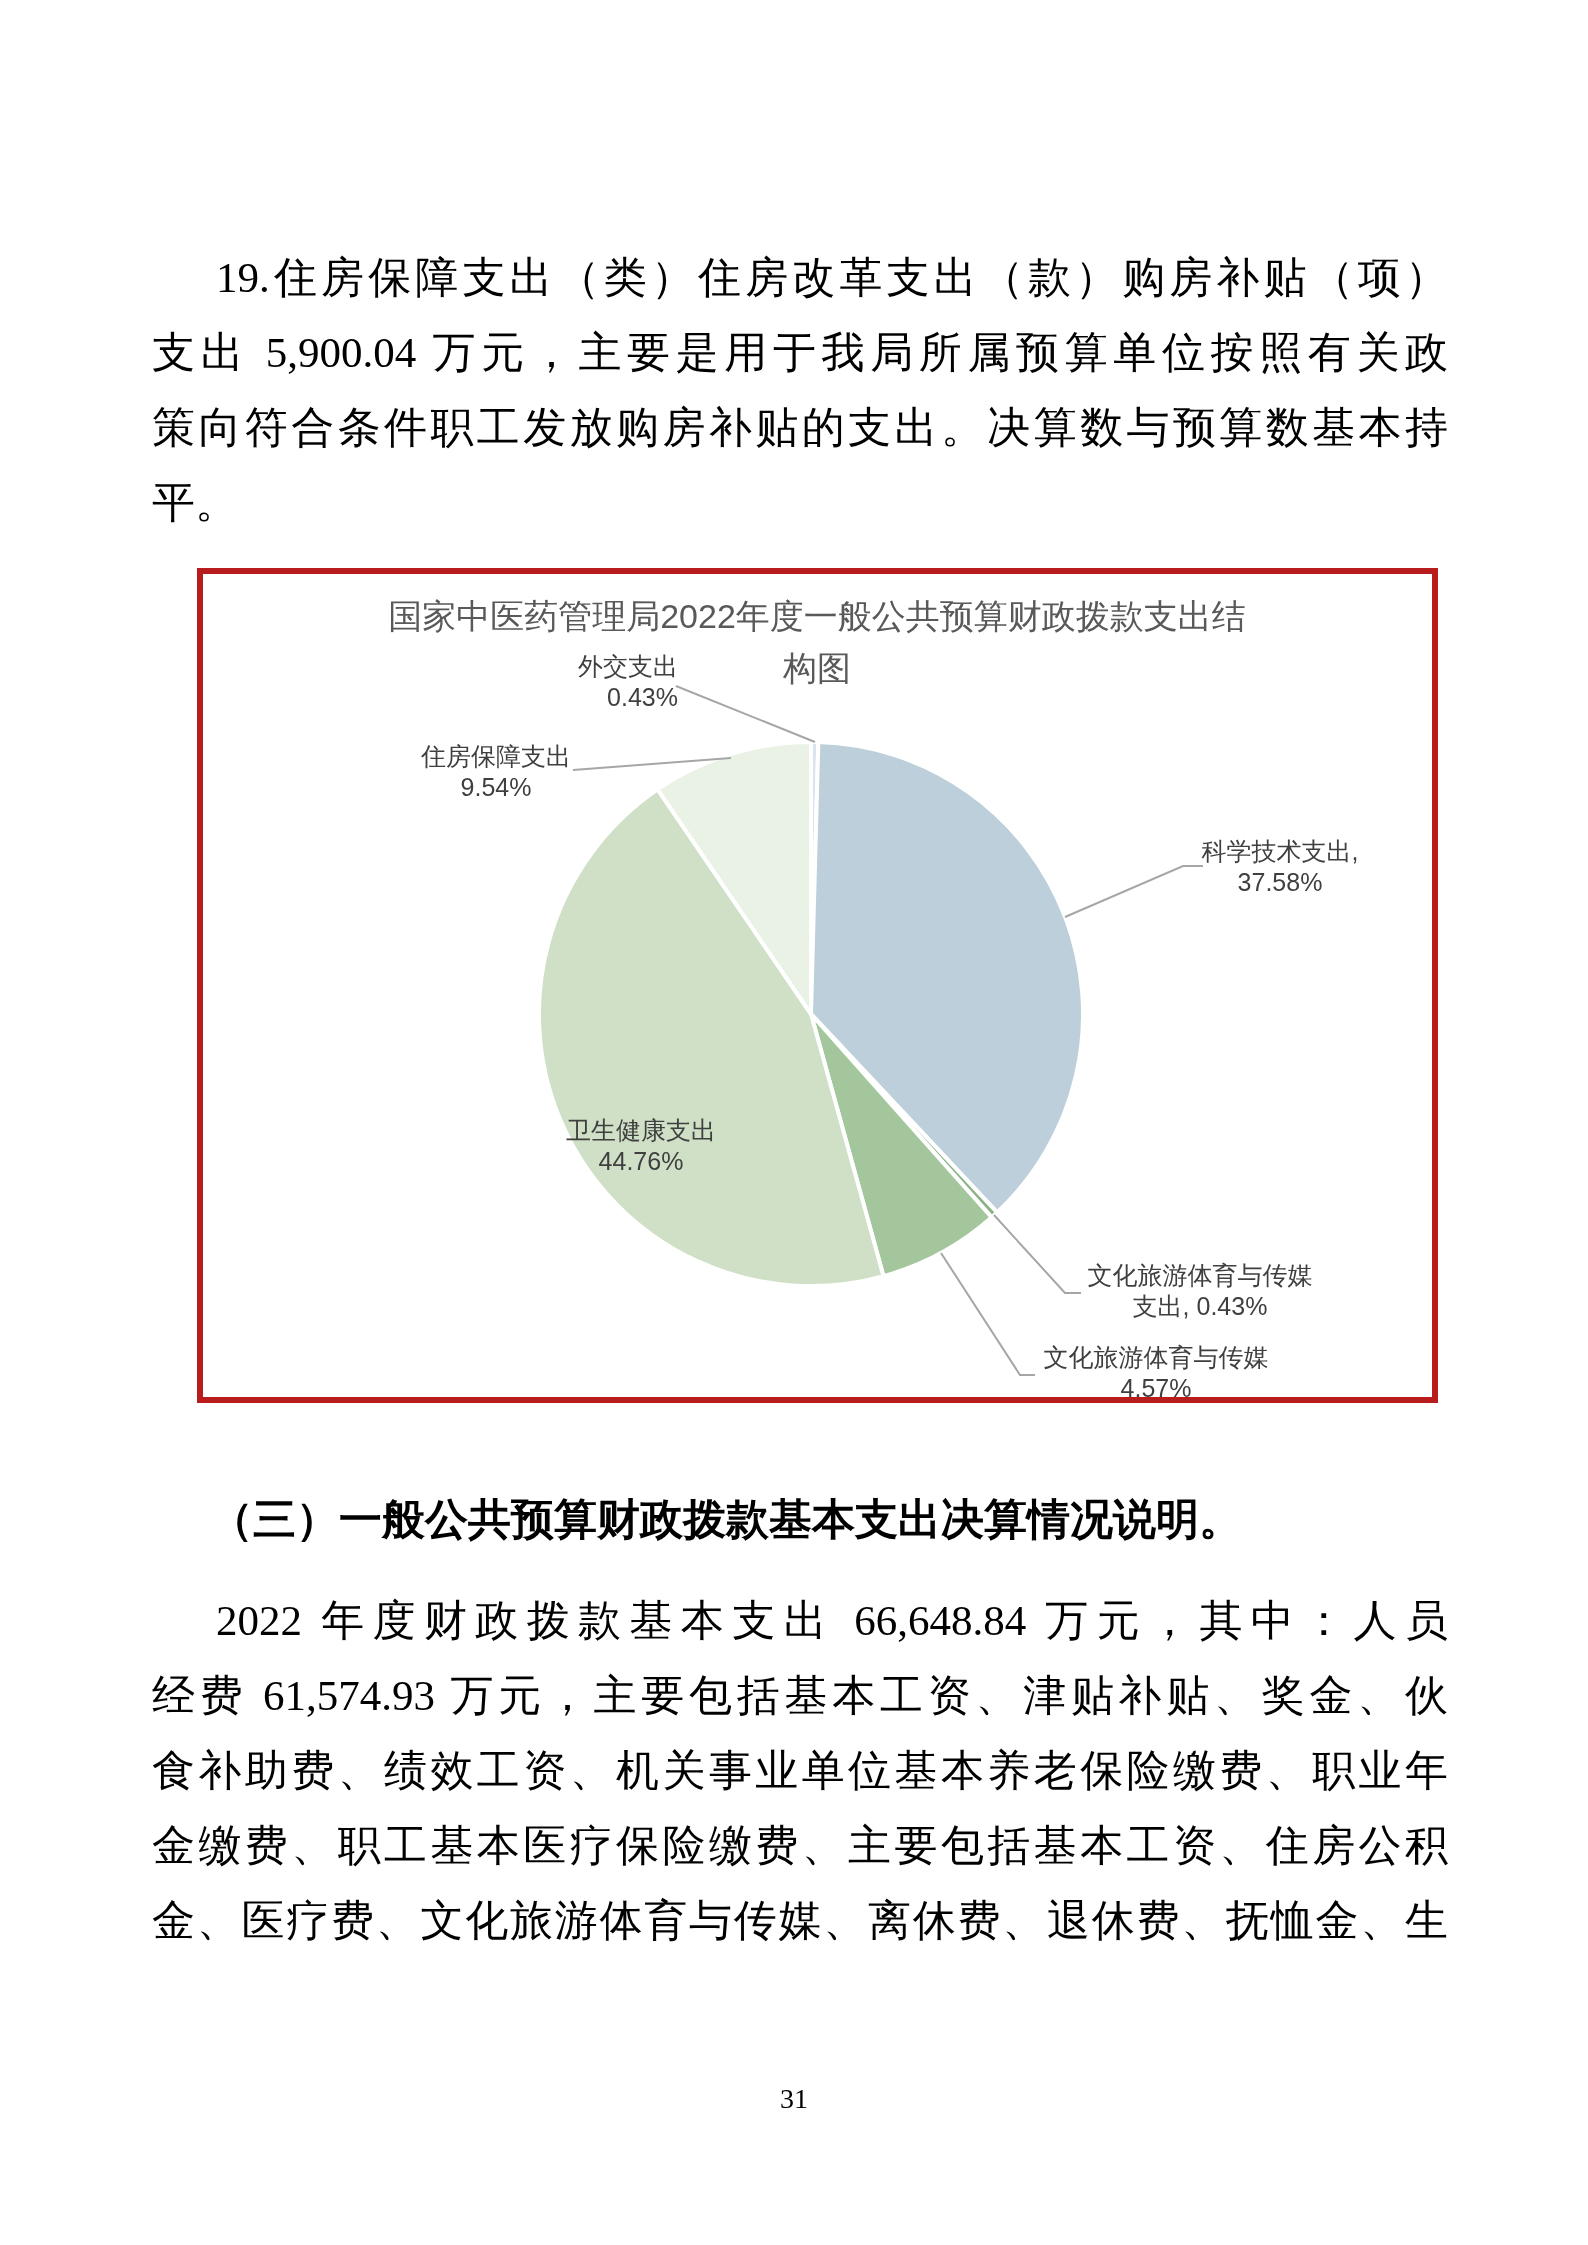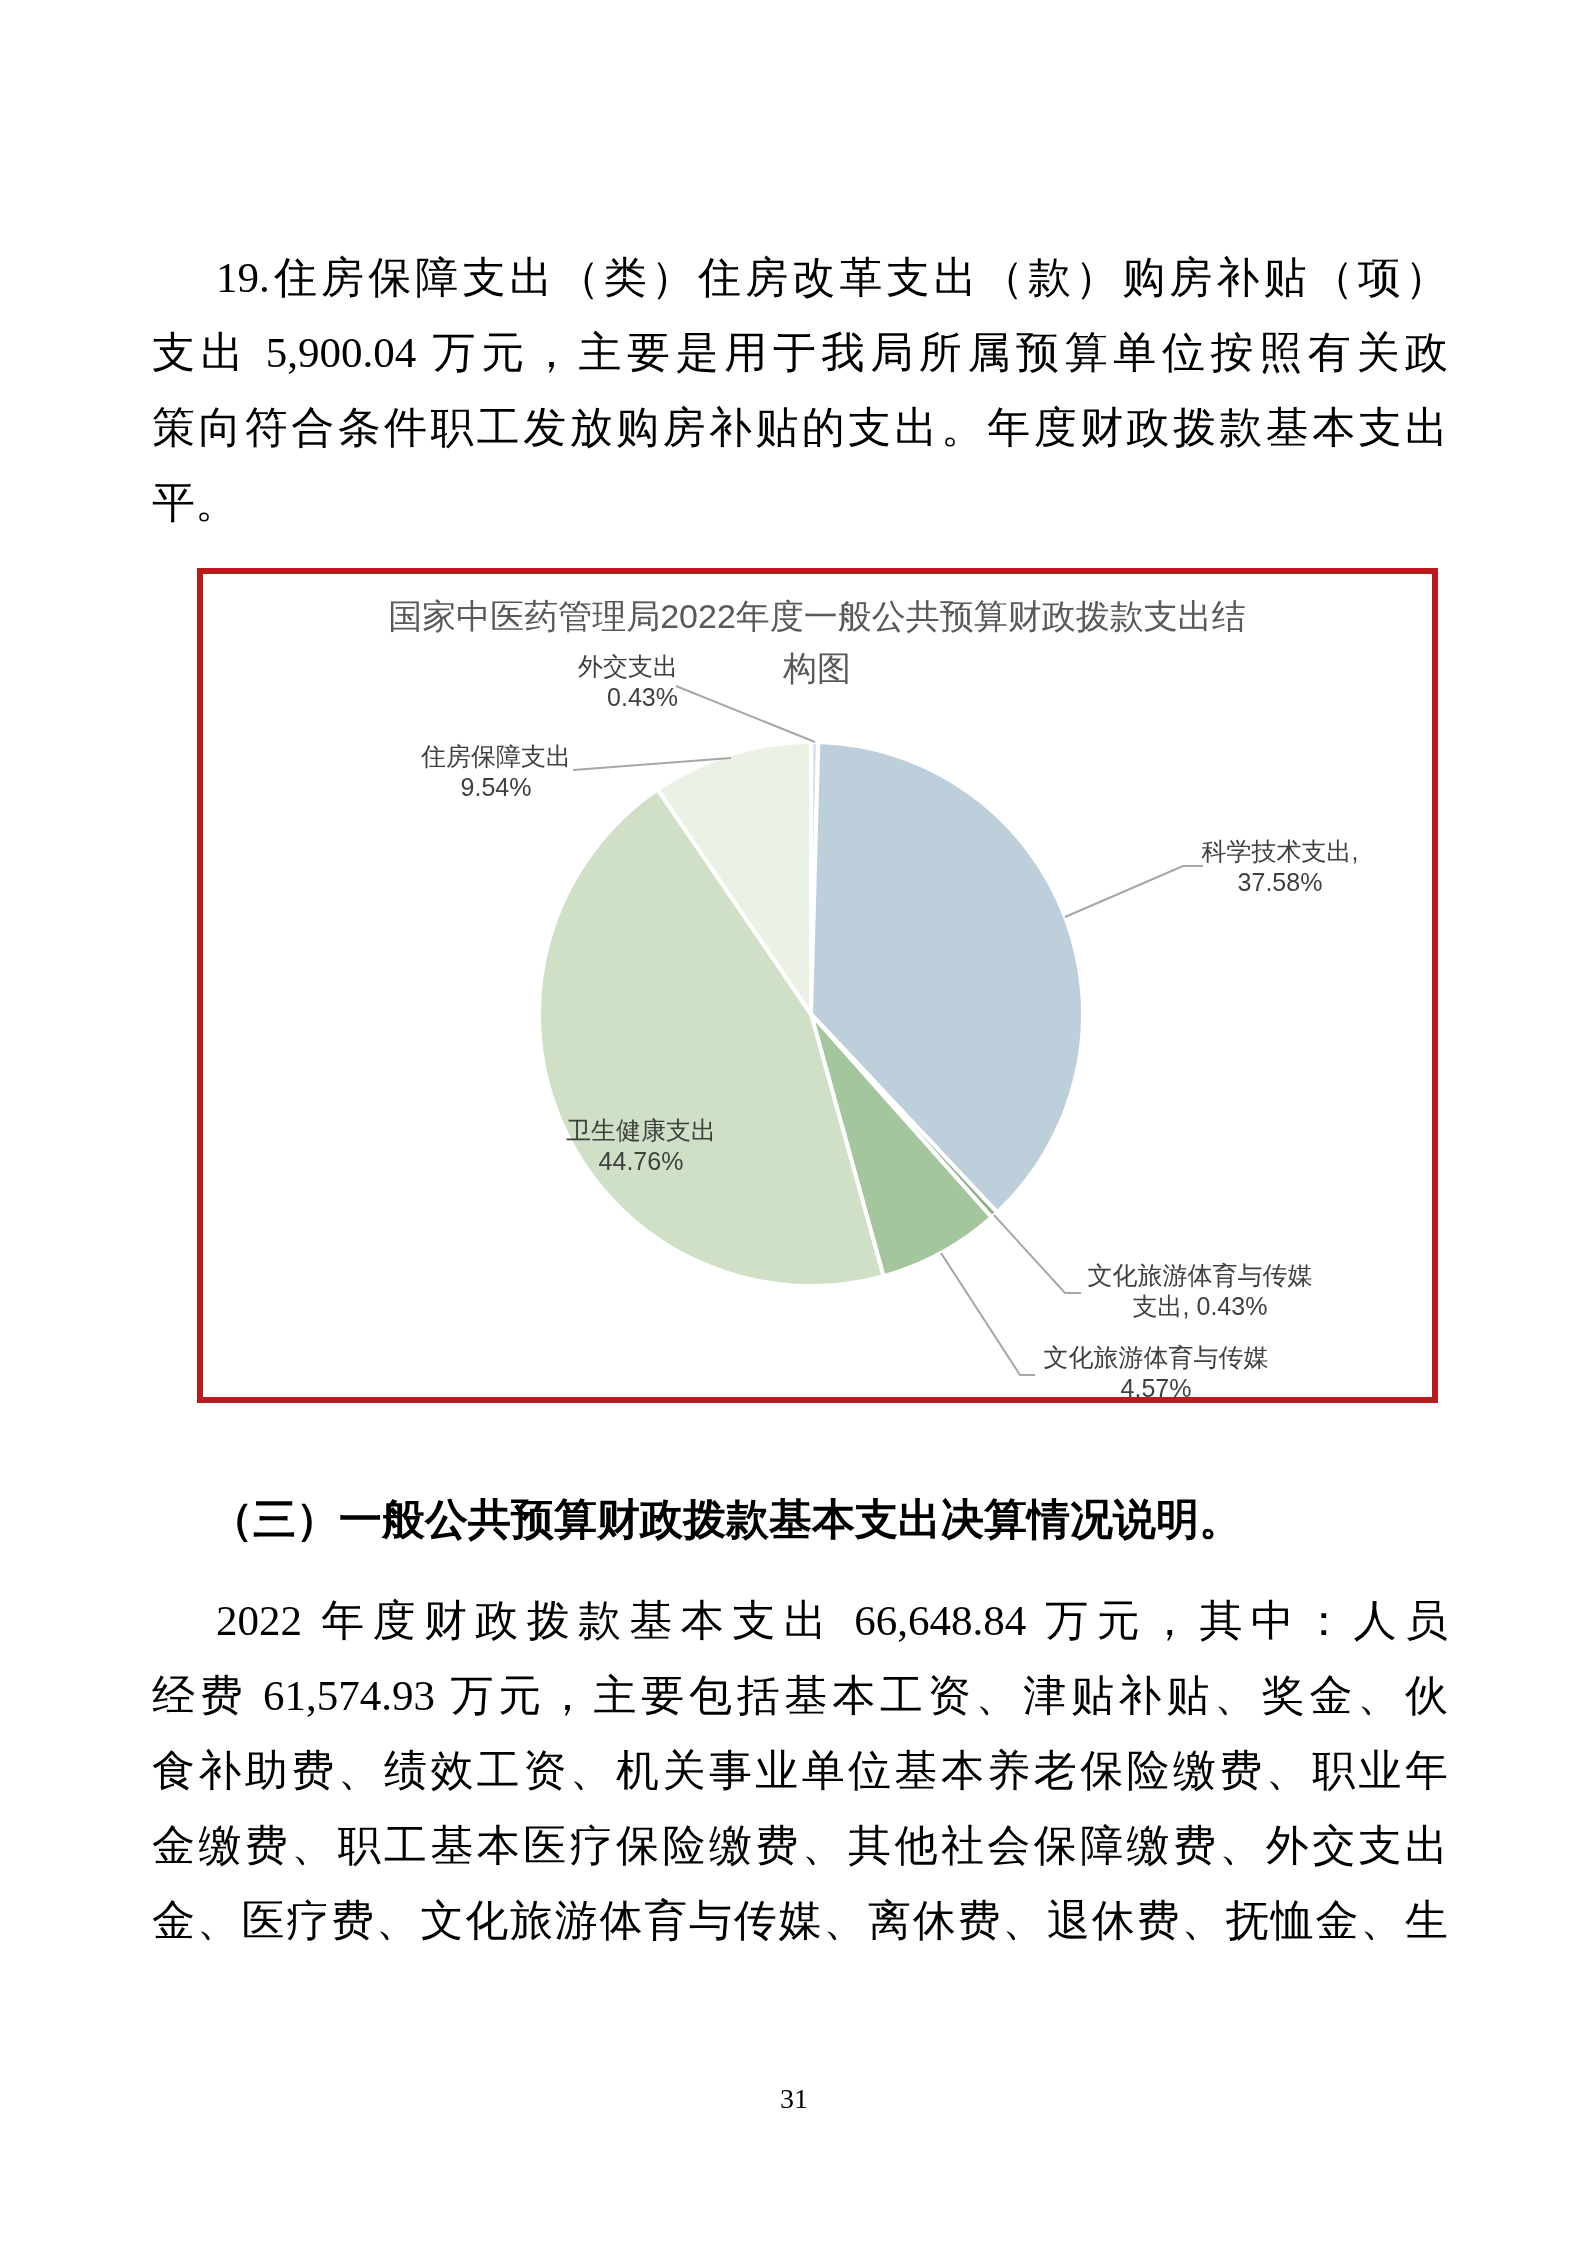--- a/index.html
+++ b/index.html
@@ -36,21 +36,21 @@
     font-size:25px; line-height:31px; color:#3f3f3f;
     text-align:center; white-space:nowrap;
   }
 </style>
 </head>
 <body>
 
 <div id="para-19" class="para" style="top:240px">
     <div class="t-line first">19.住房保障支出（类）住房改革支出（款）购房补贴（项）</div>
     <div class="t-line">支出 5,900.04 万元，主要是用于我局所属预算单位按照有关政</div>
-    <div class="t-line">策向符合条件职工发放购房补贴的支出。年度财政拨款基本支出</div>
+    <div class="t-line">策向符合条件职工发放购房补贴的支出。决算数与预算数基本持</div>
     <div class="t-line no-just">平。</div>
   </div>
 
 <div id="chart-box">
   <svg id="pie-svg" width="1229" height="823" viewBox="0 0 1229 823">
       <path d="M608,440 L608.0,168.0 A272,272 0 0 1 615.3,168.1 Z" fill="#d9e4ee" stroke="#ffffff" stroke-width="4" stroke-linejoin="round"></path>
       <path d="M608,440 L615.3,168.1 A272,272 0 0 1 794.1,638.4 Z" fill="#bdcfda" stroke="#ffffff" stroke-width="4" stroke-linejoin="round"></path>
       <path d="M608,440 L794.1,638.4 A272,272 0 0 1 788.7,643.3 Z" fill="#8cb386" stroke="#ffffff" stroke-width="4" stroke-linejoin="round"></path>
       <path d="M608,440 L788.7,643.3 A272,272 0 0 1 680.5,702.2 Z" fill="#a3c69c" stroke="#ffffff" stroke-width="4" stroke-linejoin="round"></path>
       <path d="M608,440 L680.5,702.2 A272,272 0 0 1 454.6,215.4 Z" fill="#cfe0c7" stroke="#ffffff" stroke-width="4" stroke-linejoin="round"></path>
@@ -92,17 +92,17 @@
       </div>
     </div>
 </div>
 
 <div id="section-heading">（三）一般公共预算财政拨款基本支出决算情况说明。</div>
 
 <div id="para-basic" class="para" style="top:1583px">
     <div class="t-line first">2022 年度财政拨款基本支出 66,648.84 万元，其中：人员</div>
     <div class="t-line">经费 61,574.93 万元，主要包括基本工资、津贴补贴、奖金、伙</div>
     <div class="t-line">食补助费、绩效工资、机关事业单位基本养老保险缴费、职业年</div>
-    <div class="t-line">金缴费、职工基本医疗保险缴费、其他社会保障缴费、外交支出</div>
+    <div class="t-line">金缴费、职工基本医疗保险缴费、主要包括基本工资、住房公积</div>
     <div class="t-line">金、医疗费、文化旅游体育与传媒、离休费、退休费、抚恤金、生</div>
   </div>
 
 <div id="page-number">31</div>
 
 </body></html>

